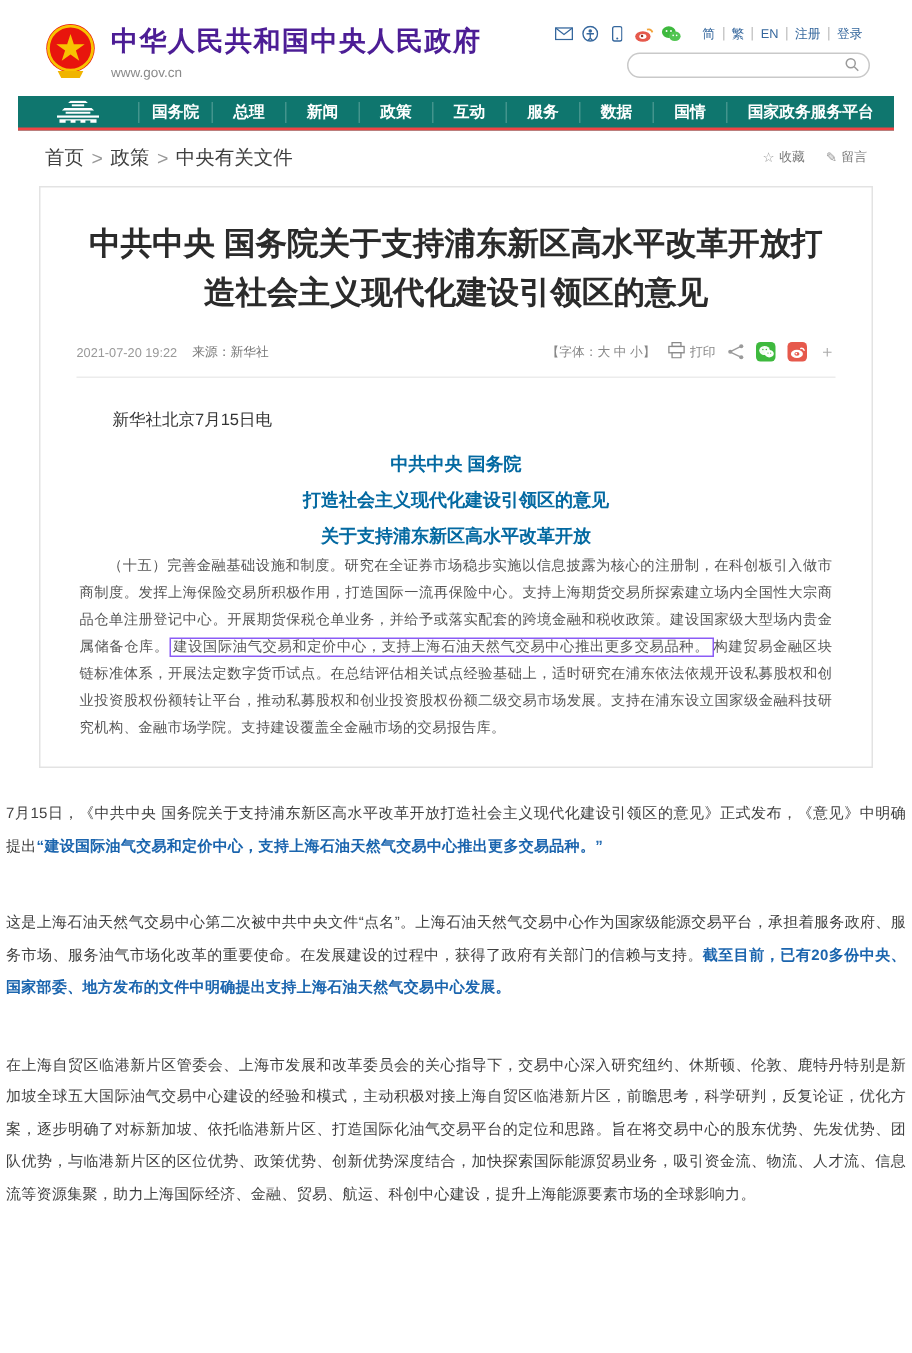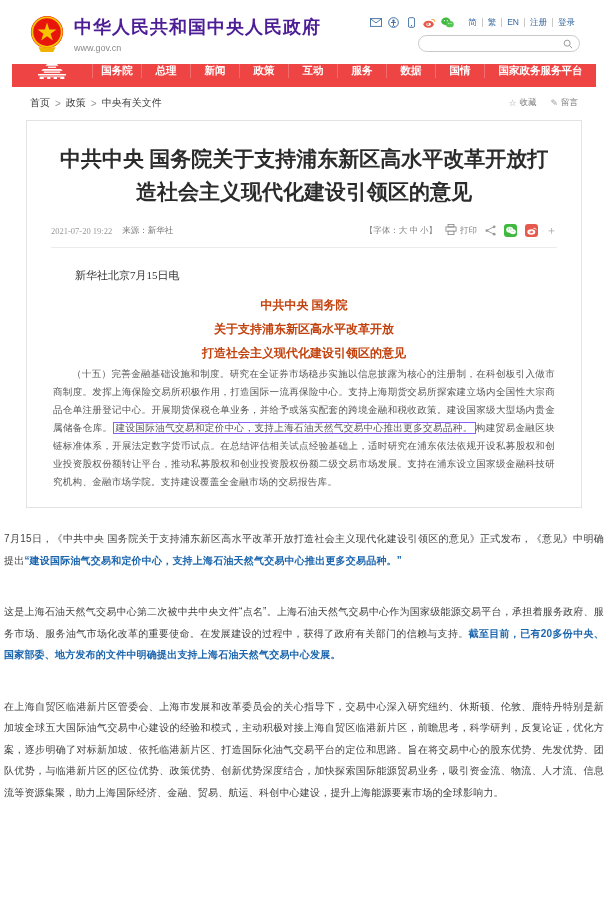--- a/index.html
+++ b/index.html
@@ -34,50 +34,49 @@
     width: 162px; height: 17px; border: 1px solid #c9c9c9; border-radius: 9px;
     display: flex; align-items: center; padding: 0 6px; background: #fff;
   }
   .search-box input {
     flex: 1; border: none; outline: none; font-size: 9px; background: transparent; min-width: 0;
   }
 
   
   .main-nav {
     margin: 2px 12px 0 12px;
-    background: #ef4444;
-    border-bottom: 4px solid #ef4444;
-    display: flex; align-items: flex-start; height: 23px;
+    background: #0f766e;
+    border-bottom: 2px solid #ef4444;
+    display: flex; align-items: center; height: 23px;
   }
   .nav-item {
     flex: 1; display: flex; align-items: center; justify-content: center;
     color: #fff; font-size: 10.5px; font-weight: bold; cursor: pointer;
     border-left: 1px solid rgba(255,255,255,0.22);
     white-space: nowrap; padding: 0 4px;
   }
   .nav-item.home { flex: 0 0 80px; border-left: none; }
   .nav-item.wide { flex: 0 0 112px; }
 
   
   .breadcrumb-row {
     display: flex; justify-content: space-between; align-items: center;
     padding: 9px 30px 10px 30px;
   }
-  .breadcrumb { font-size: 10px; color: #404040; display: flex; gap: 5px; align-items: center; }
+  .breadcrumb { font-size: 13px; color: #404040; display: flex; gap: 5px; align-items: center; }
   .breadcrumb .crumb { cursor: pointer; }
   .breadcrumb .sep { color: #999; }
   .crumb-actions { display: flex; gap: 14px; font-size: 8.5px; color: #777; }
   .crumb-actions .act { cursor: pointer; display: flex; align-items: center; gap: 3px; }
   .crumb-actions .glyph { font-size: 9px; color: #999; }
 
   
   .article-box {
     margin: 0 26px; border: 1px solid #e3e3e3; background: #fff;
     padding: 18px 24px 16px 24px;
-    font-family: Liberation Serif, serif;
   }
   .article-title {
     font-size: 21px; font-weight: bold; color: #2b2b2b; text-align: center;
     line-height: 1.55; padding: 4px 8px 0 8px;
   }
   .meta-row {
     display: flex; justify-content: space-between; align-items: center;
     margin-top: 15px; font-size: 8.5px; color: #999;
   }
   .meta-left { display: flex; gap: 10px; align-items: center; }
@@ -86,21 +85,21 @@
   .meta-right .ctl { cursor: pointer; display: inline-flex; align-items: center; gap: 3px; }
   .tile { width: 13px; height: 13px; border-radius: 3px; display: inline-flex; align-items: center; justify-content: center; cursor: pointer; }
   .tile.wechat { background: #3eb93e; }
   .tile.weibo  { background: #e6594c; }
   .plus-btn { color: #aaa; font-size: 11px; cursor: pointer; }
   .meta-divider { border: none; border-top: 1px solid #ececec; margin-top: 9px; }
 
   
   .doc { padding: 4px 2px 0 2px; }
   .doc-dateline { font-size: 11px; color: #333; margin: 16px 0 10px 0; text-indent: 2em; }
-  .doc-head { text-align: center; font-size: 12px; font-weight: bold; color: #c2410c; line-height: 2.0; }
+  .doc-head { text-align: center; font-size: 12px; font-weight: bold; color: #0369a1; line-height: 2.0; }
   .doc-date { text-align: center; font-size: 10px; color: #3a3aa0; margin: 4px 0 12px 0; }
   .doc-para {
     font-size: 9.5px; color: #565656; line-height: 1.9; text-align: justify;
     text-indent: 2em; letter-spacing: 0.3px;
   }
   .hl {
     border: 1px solid #8b5cf6; padding: 0 2px;
     -webkit-box-decoration-break: clone; box-decoration-break: clone;
   }
 
@@ -283,22 +282,22 @@
             </svg>
         </span>
         <span class="plus-btn">＋</span>
       </div>
     </div>
     <hr class="meta-divider">
 
     <div class="doc">
       <p class="doc-dateline">新华社北京7月15日电</p>
       <p class="doc-head">中共中央 国务院</p>
+      <p class="doc-head">打造社会主义现代化建设引领区的意见</p>
       <p class="doc-head">关于支持浦东新区高水平改革开放</p>
-      <p class="doc-head">打造社会主义现代化建设引领区的意见</p>
       <p class="doc-para"><span>（十五）完善金融基础设施和制度。研究在全证券市场稳步实施以信息披露为核心的注册制，在科创板引入做市商制度。发挥上海保险交易所积极作用，打造国际一流再保险中心。支持上海期货交易所探索建立场内全国性大宗商品仓单注册登记中心。开展期货保税仓单业务，并给予或落实配套的跨境金融和税收政策。建设国家级大型场内贵金属储备仓库。</span><span class="hl">建设国际油气交易和定价中心，支持上海石油天然气交易中心推出更多交易品种。</span><span>构建贸易金融区块链标准体系，开展法定数字货币试点。在总结评估相关试点经验基础上，适时研究在浦东依法依规开设私募股权和创业投资股权份额转让平台，推动私募股权和创业投资股权份额二级交易市场发展。支持在浦东设立国家级金融科技研究机构、金融市场学院。支持建设覆盖全金融市场的交易报告库。</span></p>
     </div>
   </article>
 
   <section class="body-text">
     <p><span>7月15日，《中共中央 国务院关于支持浦东新区高水平改革开放打造社会主义现代化建设引领区的意见》正式发布，《意见》中明确提出</span><span class="em">“建设国际油气交易和定价中心，支持上海石油天然气交易中心推出更多交易品种。”</span></p>
     <p><span>这是上海石油天然气交易中心第二次被中共中央文件“点名”。上海石油天然气交易中心作为国家级能源交易平台，承担着服务政府、服务市场、服务油气市场化改革的重要使命。在发展建设的过程中，获得了政府有关部门的信赖与支持。</span><span class="em">截至目前，已有20多份中央、国家部委、地方发布的文件中明确提出支持上海石油天然气交易中心发展。</span></p>
     <p><span>在上海自贸区临港新片区管委会、上海市发展和改革委员会的关心指导下，交易中心深入研究纽约、休斯顿、伦敦、鹿特丹特别是新加坡全球五大国际油气交易中心建设的经验和模式，主动积极对接上海自贸区临港新片区，前瞻思考，科学研判，反复论证，优化方案，逐步明确了对标新加坡、依托临港新片区、打造国际化油气交易平台的定位和思路。旨在将交易中心的股东优势、先发优势、团队优势，与临港新片区的区位优势、政策优势、创新优势深度结合，加快探索国际能源贸易业务，吸引资金流、物流、人才流、信息流等资源集聚，助力上海国际经济、金融、贸易、航运、科创中心建设，提升上海能源要素市场的全球影响力。</span></p>
   </section>
 

